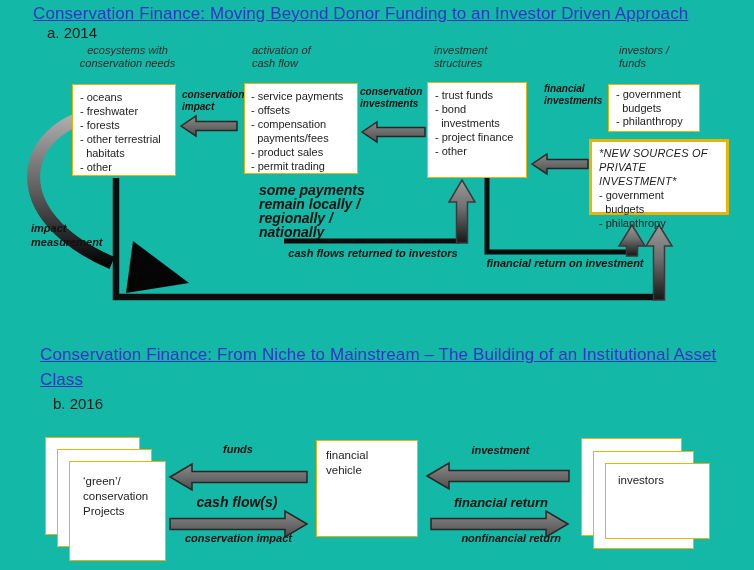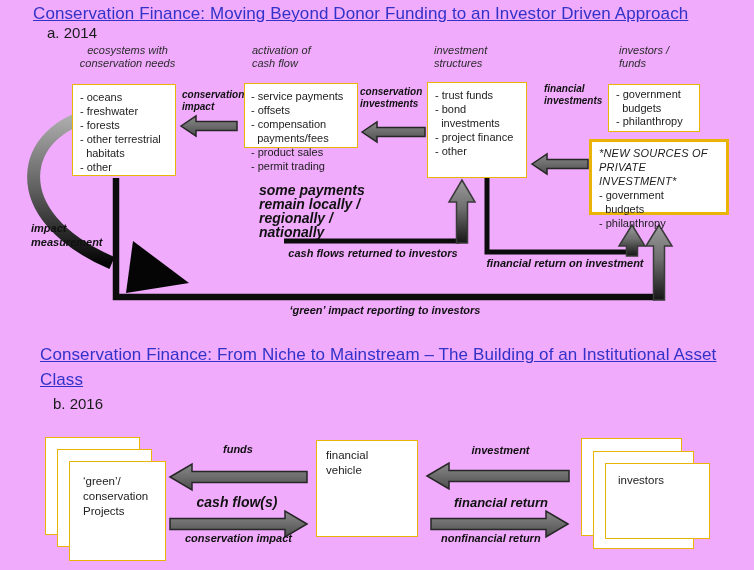--- a/index.html
+++ b/index.html
@@ -1,17 +1,17 @@
 <!DOCTYPE html>
 <html><head>
 <meta charset="utf-8">
 <style>
   html,body{margin:0;padding:0;background:#fff;}
   #stage{
-    position:relative;width:754px;height:570px;background:#f0abfc;
+    position:relative;width:754px;height:570px;background:#14b8a6;
     font-family:"Liberation Sans","DejaVu Sans",sans-serif;overflow:hidden;
   }
   .abs{position:absolute;}
   .title{
     font-size:17px;line-height:23px;color:#3232c8;
     text-decoration:underline;cursor:pointer;letter-spacing:.1px;
   }
   .yearlbl{font-size:15px;color:#1a1a1a;}
   .hdr{font-style:italic;font-size:11px;line-height:13px;color:#2b2b2b;white-space:pre-wrap;}
   .box{position:absolute;background:#fff;border:1px solid #eab308;box-sizing:border-box;z-index:2;}
@@ -85,21 +85,21 @@
     <div class="box-items">
       <div class="item">- oceans</div>
       <div class="item">- freshwater</div>
       <div class="item">- forests</div>
       <div class="item">- other terrestrial
   habitats</div>
       <div class="item">- other</div>
     </div>
   </div>
 
-  <div class="box" style="left:244px;top:83px;width:114px;height:65px;">
+  <div class="box" style="left:244px;top:83px;width:114px;height:91px;">
     <div class="box-items" style="padding-left:6px;">
       <div class="item">- service payments</div>
       <div class="item">- offsets</div>
       <div class="item">- compensation
   payments/fees</div>
       <div class="item">- product sales</div>
       <div class="item">- permit trading</div>
     </div>
   </div>
 
@@ -138,21 +138,20 @@
   <div class="abs flow-lbl" style="left:544px;top:83px;">financial
 investments</div>
   <div class="abs sub-lbl" style="left:259px;top:183px;">some payments
 remain locally /
 regionally /
 nationally</div>
   <div class="abs sub-lbl" style="left:31px;top:221px;font-size:11px;line-height:14px;">impact
 measurement</div>
   <div class="abs line-lbl" style="left:283px;top:247px;width:180px;">cash flows returned to investors</div>
   <div class="abs line-lbl" style="left:486px;top:257px;width:158px;">financial return on investment</div>
-  <div class="abs line-lbl" style="left:285px;top:304px;width:200px;">‘green’ impact reporting to investors</div>
 
   <div class="abs title" style="left:40px;top:342px;width:700px;line-height:25px;">Conservation Finance: From Niche to Mainstream – The Building of an Institutional Asset Class</div>
   <div class="abs yearlbl" style="left:53px;top:395px;">b. 2016</div>
 
   <div class="box" style="left:45px;top:437px;width:95px;height:98px;"></div>
   <div class="box" style="left:57px;top:449px;width:95px;height:98px;"></div>
   <div class="box" style="left:69px;top:461px;width:97px;height:100px;">
     <div class="bbox-text" style="padding:12px 4px 0 13px;">‘green’/
 conservation
 Projects</div>
@@ -167,15 +166,15 @@
   <div class="box" style="left:593px;top:451px;width:101px;height:98px;"></div>
   <div class="box" style="left:605px;top:463px;width:105px;height:76px;">
     <div class="bbox-text" style="padding:9px 4px 0 12px;">investors</div>
   </div>
 
   <div class="abs flow-lbl" style="left:188px;top:444px;width:100px;font-size:11px;text-align:center;">funds</div>
   <div class="abs flow-lbl" style="left:182px;top:497px;width:110px;font-size:14px;text-align:center;">cash flow(s)</div>
   <div class="abs flow-lbl" style="left:166px;top:533px;width:145px;font-size:11px;text-align:center;">conservation impact</div>
   <div class="abs flow-lbl" style="left:448px;top:445px;width:105px;font-size:11px;text-align:center;">investment</div>
   <div class="abs flow-lbl" style="left:447px;top:497px;width:108px;font-size:13px;text-align:center;">financial return</div>
-  <div class="abs flow-lbl" style="left:441px;top:533px;width:120px;font-size:11px;text-align:left;">nonfinancial return</div>
+  <div class="abs flow-lbl" style="left:441px;top:533px;width:120px;font-size:11px;text-align:right;">nonfinancial return</div>
 
 </div>
 
 </body></html>

